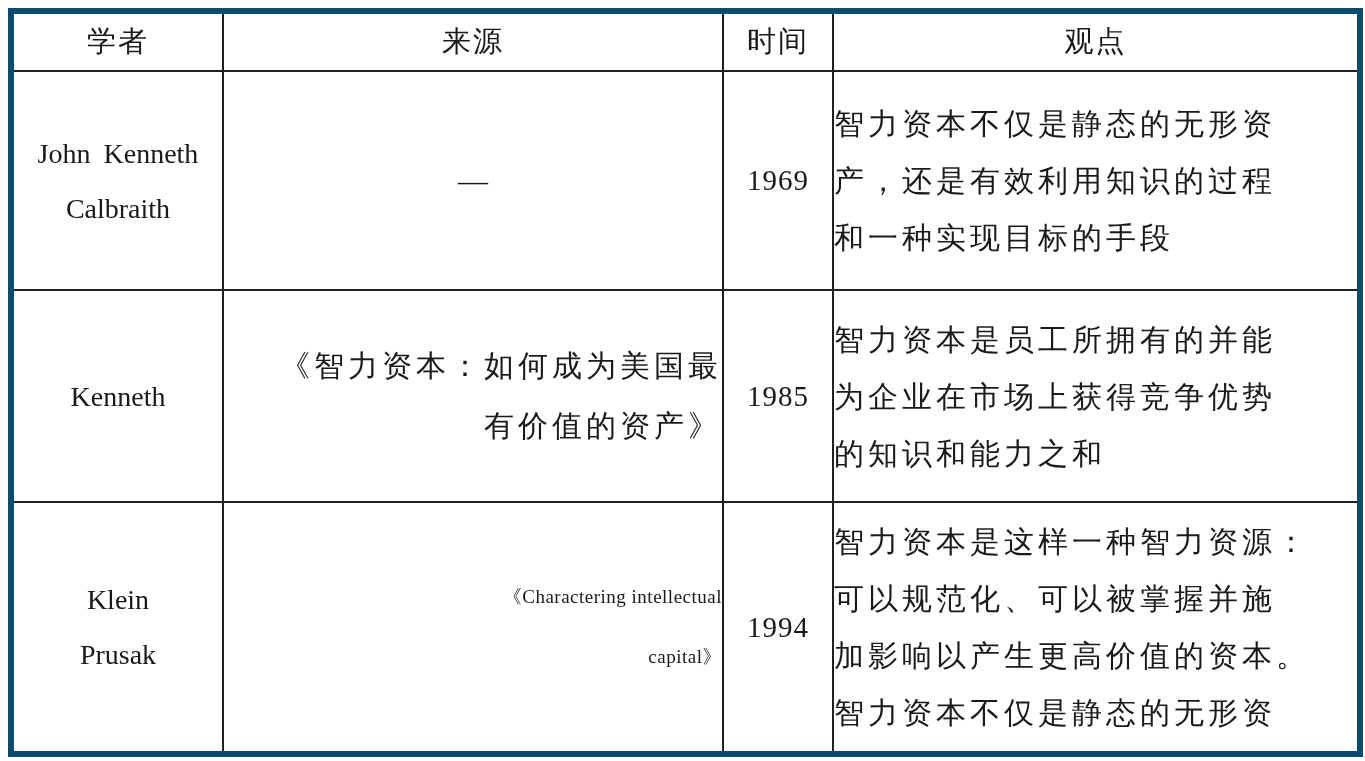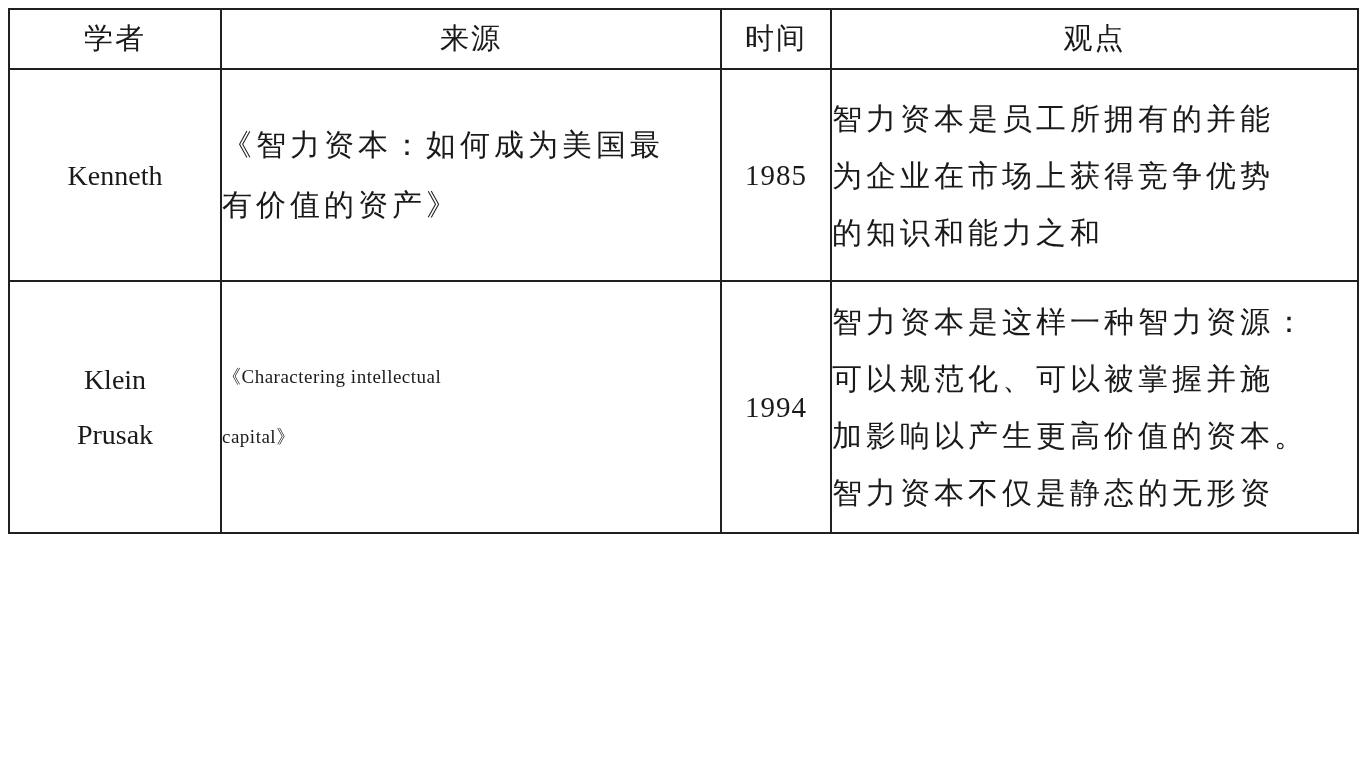--- a/index.html
+++ b/index.html
@@ -16,21 +16,21 @@
     width: 1365px;
     height: 761px;
     background: #ffffff;
     box-sizing: border-box;
     padding: 8px;
   }
   table.doc-table {
     border-collapse: collapse;
     table-layout: fixed;
     width: 1349px;
-    border: 1px solid #0c4a6e;
+    border: 6px solid #0c4a6e;
     background: #22c55e;
   }
   .doc-table th,
   .doc-table td {
     border: 2px solid #202020;
     vertical-align: middle;
     background: #ffffff;
     padding: 0;
     overflow: hidden;
   }
@@ -53,21 +53,21 @@
 
   .multiline { white-space: pre-line; }
 
   .cell-scholar {
     text-align: center;
     font-size: 28px;
     line-height: 55px;
     word-spacing: 6px;
   }
   .cell-source {
-    text-align: left;
+    text-align: right;
     padding: 0 16px 0 22px;
   }
   .cell-source.cjk-text {
     font-size: 30px;
     line-height: 60px;
     letter-spacing: 4px;
   }
   .cell-source.dash-cell {
     text-align: center;
     font-size: 30px;
@@ -105,20 +105,29 @@
     </colgroup>
     <thead>
       <tr>
         <th>学者</th>
         <th>来源</th>
         <th>时间</th>
         <th>观点</th>
       </tr>
     </thead>
     <tbody>
+      <tr class="row-0">
+        <td class="cell-scholar multiline">John Kenneth
+Calbraith</td>
+        <td class="cell-source dash-cell">—</td>
+        <td class="cell-time">1969</td>
+        <td class="cell-viewpoint multiline">智力资本不仅是静态的无形资
+产，还是有效利用知识的过程
+和一种实现目标的手段</td>
+      </tr>
       <tr class="row-1">
         <td class="cell-scholar multiline">Kenneth</td>
         <td class="cell-source cjk-text multiline">《智力资本：如何成为美国最
 有价值的资产》</td>
         <td class="cell-time">1985</td>
         <td class="cell-viewpoint multiline">智力资本是员工所拥有的并能
 为企业在市场上获得竞争优势
 的知识和能力之和</td>
       </tr>
       <tr class="row-2">

